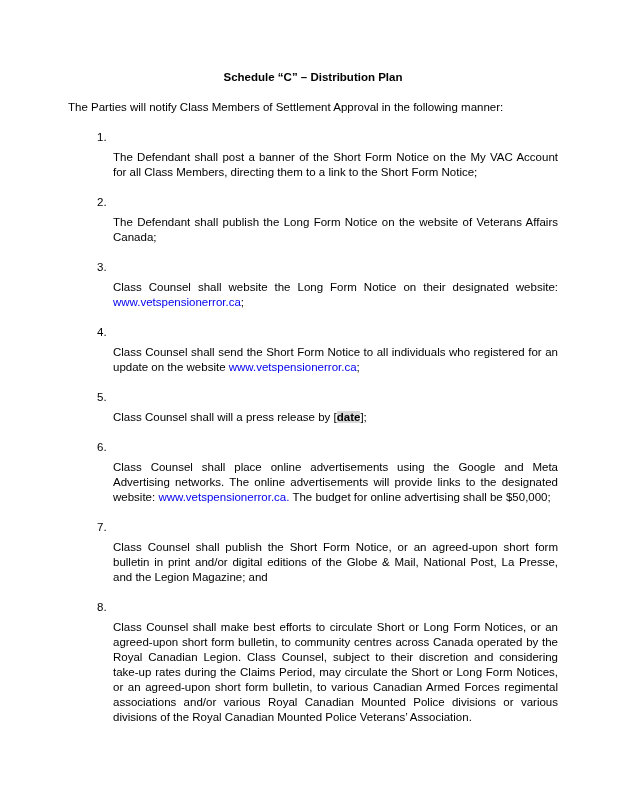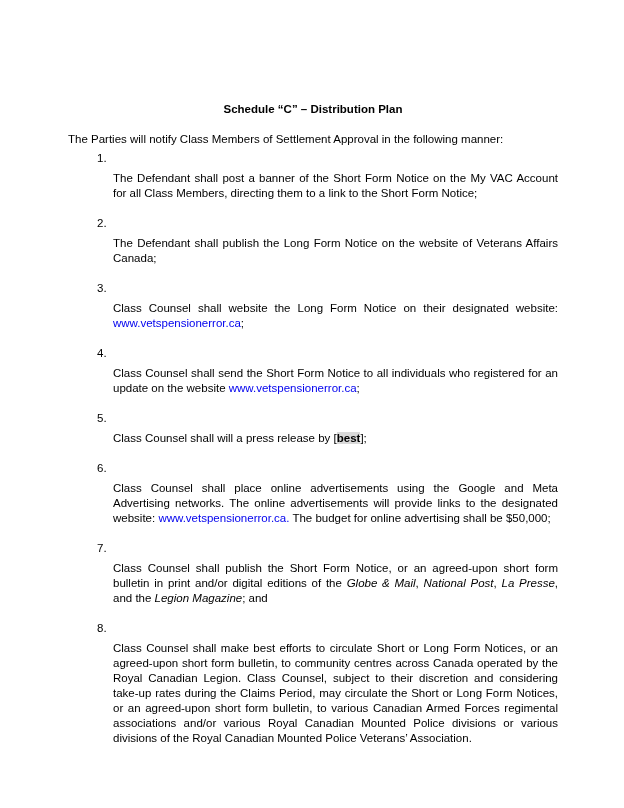--- a/index.html
+++ b/index.html
@@ -10,57 +10,57 @@
     overflow: hidden;
     font-family: "Liberation Sans", sans-serif;
     font-size: 11.5px;
     line-height: 15px;
     color: #000000;
   }
   .page {
     width: 624px;
     height: 589px;
     background: #ffffff;
-    padding: 102px 66px 0 68px;
+    padding: 70px 66px 0 68px;
   }
   .doc-title {
     text-align: center;
     font-weight: bold;
     margin-bottom: 15px;
     white-space: nowrap;
   }
   .doc-subtitle {
     text-align: center;
     font-weight: bold;
     margin-bottom: 15px;
   }
   .doc-subtitle .underlined { text-decoration: underline; }
   .intro {
-    margin-bottom: 4px;
+    margin-bottom: 15px;
   }
   .list-item {
     display: flex;
     margin-bottom: 15px;
     padding-left: 29px;
   }
   .item-number {
     flex: 0 0 16px;
     width: 16px;
   }
   .item-body {
     flex: 1;
     text-align: justify;
     margin-top: 20px;
   }
   a.link {
     color: #0000EE;
     cursor: pointer;
   }
   .seg-underline { }
-  .seg-italic { font-style: italic; }
+  .seg-italic { }
   .seg-date {
     font-weight: bold;
     background: #D9D9D9;
   }
 </style>
 </head>
 <body>
 
 <div class="page">
 
@@ -86,21 +86,21 @@
       <div class="item-body"><span>Class Counsel shall website the Long Form Notice on their designated website: </span><a class="link">www.vetspensionerror.ca</a><span>;</span></div>
     </div>
 
     <div class="list-item">
       <span class="item-number">4.</span>
       <div class="item-body"><span>Class Counsel shall send the Short Form Notice to all individuals who registered for an update on the website </span><a class="link">www.vetspensionerror.ca</a><span>;</span></div>
     </div>
 
     <div class="list-item">
       <span class="item-number">5.</span>
-      <div class="item-body"><span>Class Counsel shall will a press release by [</span><span class="seg-date">best</span><span>];</span></div>
+      <div class="item-body"><span>Class Counsel shall will a press release by [</span><span class="seg-date">date</span><span>];</span></div>
     </div>
 
     <div class="list-item">
       <span class="item-number">6.</span>
       <div class="item-body"><span>Class Counsel shall place online advertisements using the Google and Meta Advertising networks. The online advertisements will provide links to the designated website: </span><a class="link">www.vetspensionerror.ca.</a><span class="seg-underline"> The budget for online advertising shall be $50,000;</span></div>
     </div>
 
     <div class="list-item">
       <span class="item-number">7.</span>
       <div class="item-body"><span>Class Counsel shall publish the Short Form Notice, or an agreed-upon short form bulletin in print and/or digital editions of the </span><span class="seg-italic">Globe &amp; Mail</span><span>, </span><span class="seg-italic">National Post</span><span>, </span><span class="seg-italic">La Presse</span><span>, and the </span><span class="seg-italic">Legion Magazine</span><span>; and</span></div>

